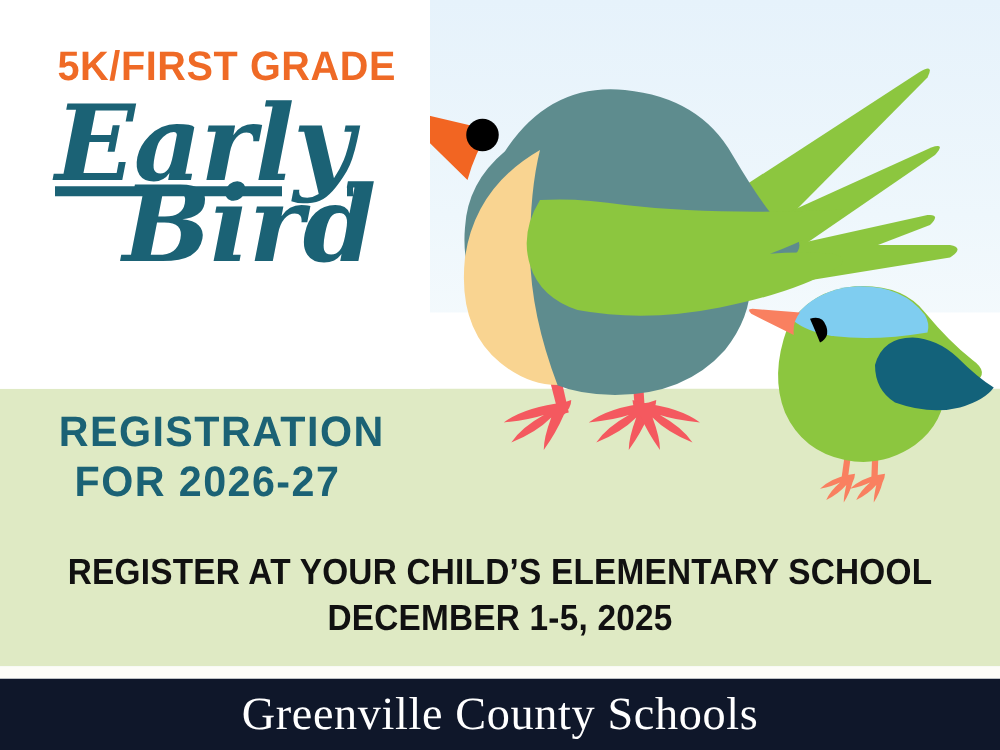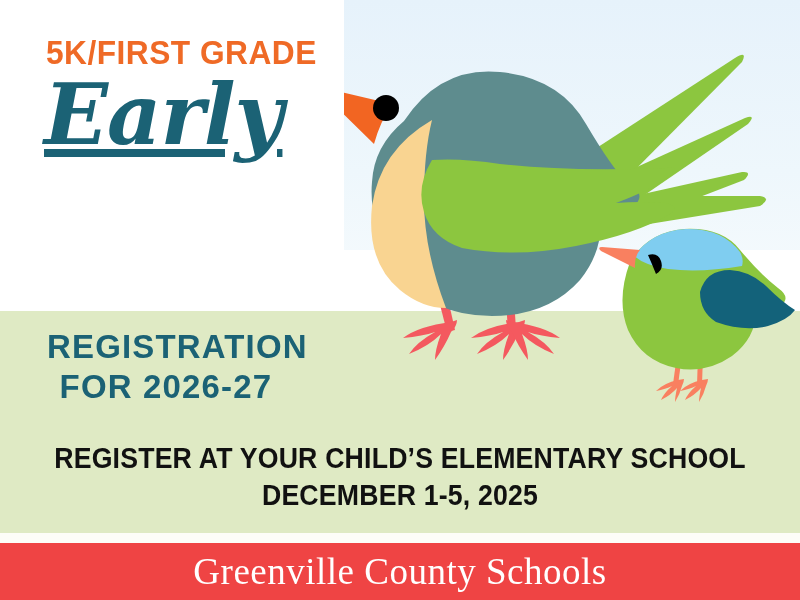--- a/index.html
+++ b/index.html
@@ -38,21 +38,21 @@
   .white-gap {
     position: absolute;
     left: 0; top: 533px;
     width: 800px; height: 10px;
     background: #fdfdf8;
   }
   .footer-bar {
     position: absolute;
     left: 0; top: 543px;
     width: 800px; height: 57px;
-    background: #ef4444;
+    background: #0f172a;
     display: flex;
     align-items: center;
     justify-content: center;
   }
   .footer-text {
     color: #ffffff;
     font-family: "Liberation Serif", serif;
     font-size: 37px;
     letter-spacing: 0.5px;
     line-height: 1;
@@ -252,20 +252,21 @@
       <path fill="#000000" d="M648 255 q10 -3 13 6 q3 9 -5 13 q-4 -10 -8 -19 Z"></path>
     </g>
   </svg>
 
   <div class="white-panel"></div>
 
   <div class="kicker">5K/FIRST GRADE</div>
 
   <div class="script-wrap">
     <div class="script-line1">Early</div>
+    <div class="script-line2">Bird</div>
   </div>
 
   <div class="reg-block">
     <div>REGISTRATION</div>
     <div class="reg-line2">FOR 2026-27</div>
   </div>
 
   <div class="cta">
     <div>REGISTER AT YOUR CHILD’S ELEMENTARY SCHOOL</div>
     <div>DECEMBER 1-5, 2025</div>

